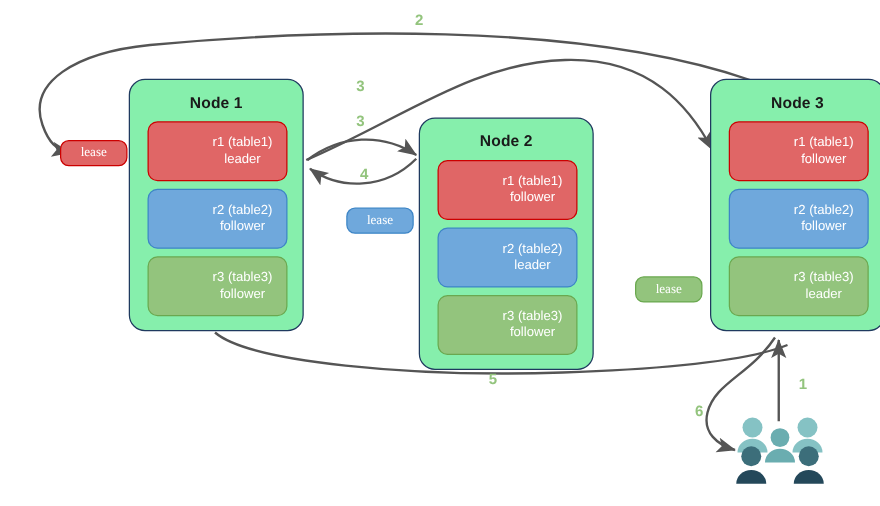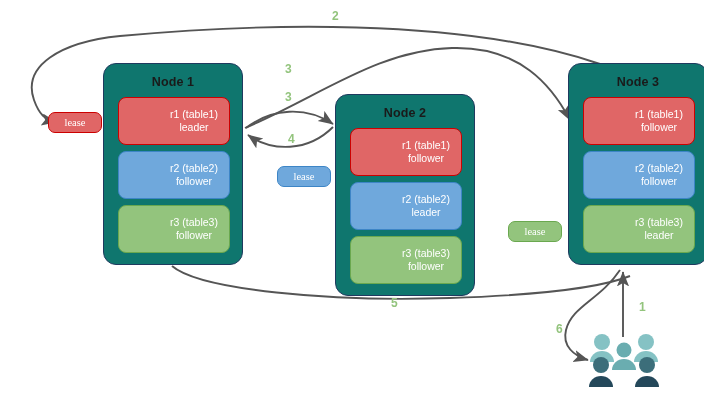--- a/index.html
+++ b/index.html
@@ -23,21 +23,21 @@
     top: 0;
     width: 704px;
     height: 405px;
     pointer-events: none;
   }
   .node-box {
     position: absolute;
     box-sizing: border-box;
     border: 1.6px solid #1f3a5f;
     border-radius: 13px;
-    background: #0f766e;
+    background: #86efac;
   }
   .node-title {
     position: absolute;
     left: 0;
     right: 0;
     top: 11px;
     text-align: center;
     font-size: 12.5px;
     font-weight: bold;
     color: #1a1a1a;

